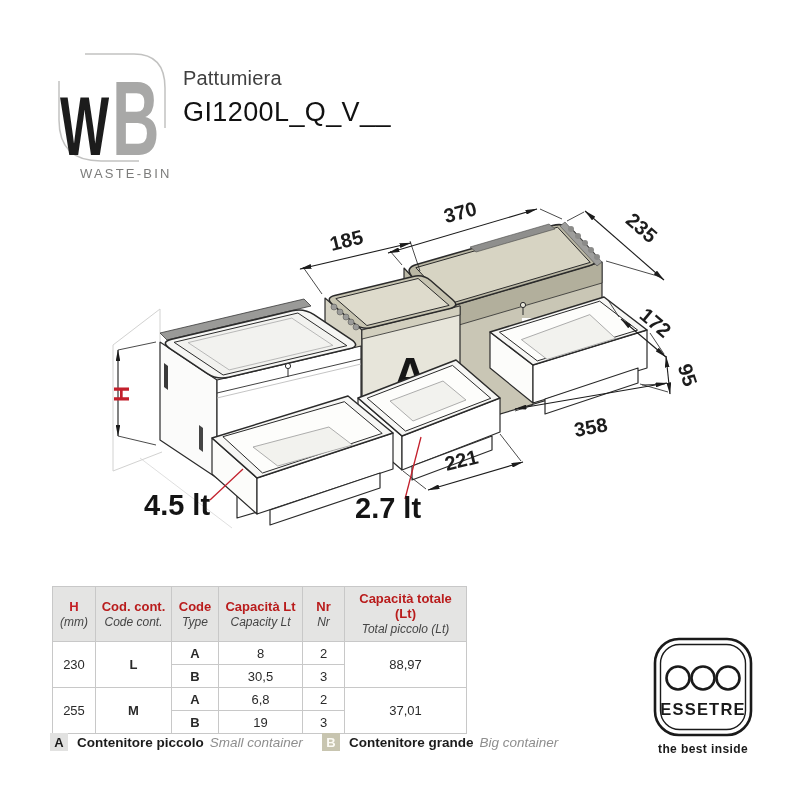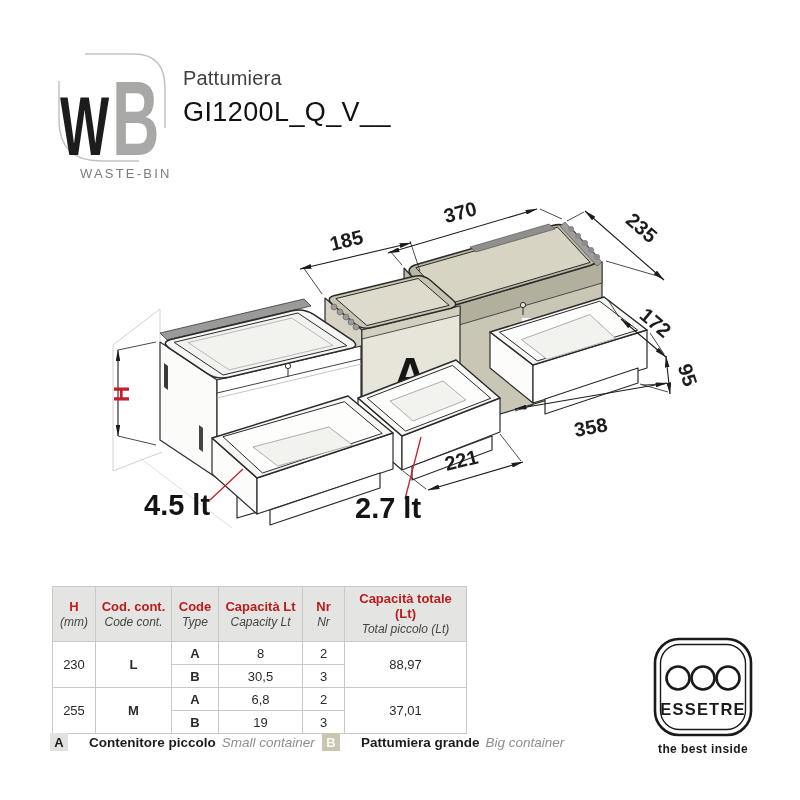--- a/index.html
+++ b/index.html
@@ -26,21 +26,21 @@
   .spec-table th .red { color:#c32026; }
   .spec-table td { font-size:13px; color:#2a2a2a; height:23px; padding:1px 4px; background:#fff; }
   .spec-table td.type { font-weight:700; }
   
   .legend-item { position:absolute; top:733px; display:flex; align-items:center; }
   .legend-a { left:50px; } .legend-b { left:322px; }
   .key-box { width:18px; height:18px; display:inline-flex; align-items:center; justify-content:center;
              font-size:13px; font-weight:700; margin-right:9px; }
   .key-a { background:#e2e2e1; color:#1a1a1a; }
   .key-b { background:#c8c5b0; color:#fbfaf4; }
-  .legend-it { font-weight:700; font-size:13.5px; color:#1c1c1c; margin-right:6px;margin-left:12px; }
+  .legend-it { font-weight:700; font-size:13.5px; color:#1c1c1c; margin-right:6px; }
   .legend-en { font-style:italic; font-size:13.5px; color:#8e8e8e;text-align:right; }
   
   .essetre { position:absolute; left:652px; top:637px; width:102px; height:122px; }
 </style>
 </head>
 <body>
 
 <div class="page">
 
   <svg class="wb-logo" viewBox="40 40 140 140">
@@ -269,21 +269,21 @@
     </tbody>
   </table>
 
   <div class="legend-item legend-a">
     <span class="key-box key-a">A</span>
     <span class="legend-it">Contenitore piccolo</span>
     <span class="legend-en">Small container</span>
   </div>
   <div class="legend-item legend-b">
     <span class="key-box key-b">B</span>
-    <span class="legend-it">Pattumiera grande</span>
+    <span class="legend-it">Contenitore grande</span>
     <span class="legend-en">Big container</span>
   </div>
 
   <svg class="essetre" viewBox="0 0 102 122">
     <rect x="3" y="2" width="96" height="96" rx="24" fill="none" stroke="#1a1a1a" stroke-width="2.6"></rect>
     <rect x="8.5" y="7.5" width="85" height="85" rx="19" fill="none" stroke="#1a1a1a" stroke-width="1.4"></rect>
     <g>
       <circle cx="26" cy="41" r="11.5" fill="none" stroke="#1a1a1a" stroke-width="2.6"></circle>
       <circle cx="51" cy="41" r="11.5" fill="none" stroke="#1a1a1a" stroke-width="2.6"></circle>
       <circle cx="76" cy="41" r="11.5" fill="none" stroke="#1a1a1a" stroke-width="2.6"></circle>

